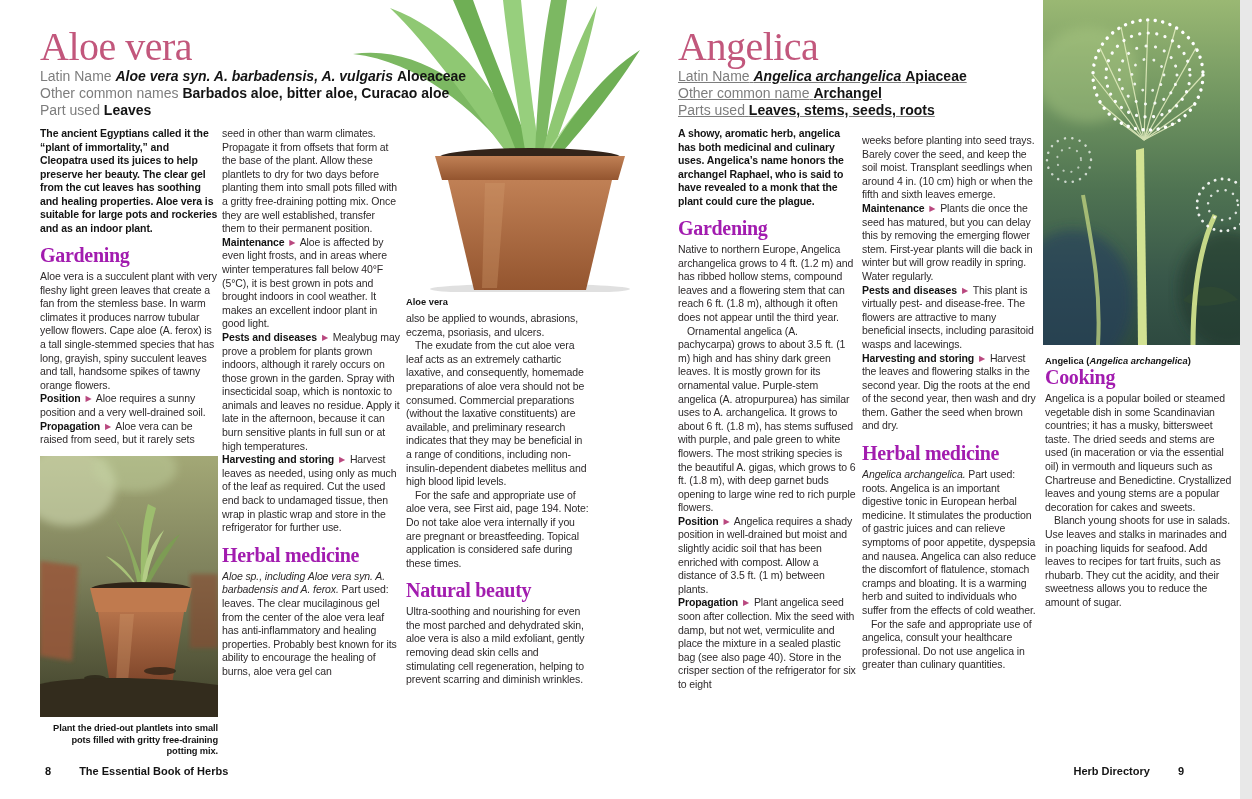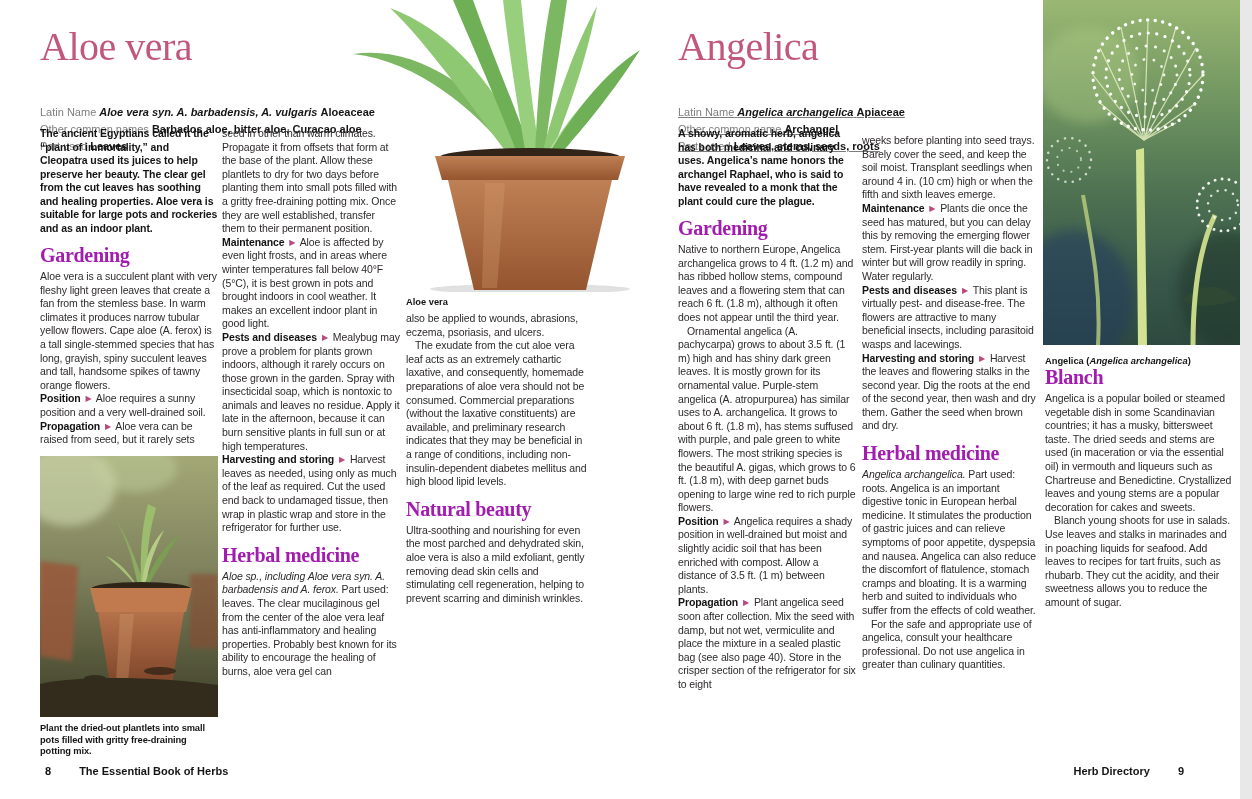--- a/index.html
+++ b/index.html
@@ -5,21 +5,21 @@
   html,body{margin:0;padding:0;background:#e8e8e8;}
   .spread{
     position:relative;width:1240px;height:799px;background:#ffffff;
     font-family:"Liberation Sans",sans-serif;color:#2e2a2b;overflow:hidden;
   }
   
   .page-title{
     position:absolute;font-family:"Liberation Serif",serif;font-weight:400;
     font-size:40px;line-height:42px;color:#c2577c;letter-spacing:-.5px;
   }
-  .meta{position:absolute;font-size:11px;line-height:17px;color:#7d7d7d;margin-top:36px;}
+  .meta{position:absolute;font-size:14px;line-height:17px;color:#7d7d7d;}
   .meta b{color:#141414;}
   .meta .lat{font-style:italic;font-weight:bold;color:#141414;}
   
   .col{position:absolute;width:178px;font-size:10.5px;line-height:13.6px;
        letter-spacing:-.1px;max-height:640px;overflow:hidden;}
   .col p{margin:0;}
   p.indent{text-indent:9px;}
   .intro{font-weight:bold;color:#141414;line-height:13.5px;margin-bottom:5px !important;}
   h3.section{font-family:"Liberation Serif",serif;font-size:20px;line-height:24px;
        font-weight:bold;color:#a21caf;margin:8px 0 3px;letter-spacing:-.3px;}
@@ -129,21 +129,21 @@
           <path d="M97,130 C88,115 78,105 66,100 C80,112 90,122 98,132 Z" fill="#a8c278"></path>
           <ellipse cx="101" cy="133" rx="50" ry="7" fill="#2f2418"></ellipse>
           <path d="M50,132 L152,132 L146,156 L56,156 Z" fill="#c07a4e"></path>
           <path d="M58,156 L144,156 L132,228 L70,228 Z" fill="url(#potP)"></path>
           <path d="M80,158 L94,158 L88,226 L76,226 Z" fill="#d09a6d" opacity="0.35"></path>
           <ellipse cx="120" cy="215" rx="16" ry="4" fill="#262014" opacity="0.7"></ellipse>
           <ellipse cx="55" cy="222" rx="11" ry="3" fill="#262014" opacity="0.7"></ellipse>
           <path d="M0,228 C40,219 120,221 178,229 L178,261 L0,261 Z" fill="#332c1d"></path>
         </svg>
       </div>
-      <p class="caption" style="position:static;margin-top:3px;">Plant the dried-out plantlets into small pots filled with gritty free-draining potting mix.</p>
+      <p class="caption" style="position:static;margin-top:3px;text-align:right;">Plant the dried-out plantlets into small pots filled with gritty free-draining potting mix.</p>
     </div>
 
     <div class="col" style="left:222px;top:127px;">
       <p>seed in other than warm climates. Propagate it from offsets that form at the base of the plant. Allow these plantlets to dry for two days before planting them into small pots filled with a gritty free-draining potting mix. Once they are well established, transfer them to their permanent position.</p>
       <p><span class="sublabel">Maintenance</span>
         <span class="arrow">▶</span>
         <span>Aloe is affected by even light frosts, and in areas where winter temperatures fall below 40°F (5°C), it is best grown in pots and brought indoors in cool weather. It makes an excellent indoor plant in good light.</span></p>
       <p><span class="sublabel">Pests and diseases</span>
         <span class="arrow">▶</span>
         <span>Mealybug may prove a problem for plants grown indoors, although it rarely occurs on those grown in the garden. Spray with insecticidal soap, which is nontoxic to animals and leaves no residue. Apply it late in the afternoon, because it can burn sensitive plants in full sun or at high temperatures.</span></p>
@@ -153,20 +153,21 @@
       <h3 class="section">Herbal medicine</h3>
       <p><span class="lead">Aloe sp., including Aloe vera syn. A. barbadensis and A. ferox.</span>
         <span>Part used: leaves. The clear mucilaginous gel from the center of the aloe vera leaf has anti-inflammatory and healing properties. Probably best known for its ability to encourage the healing of burns, aloe vera gel can</span></p>
     </div>
 
     <p class="caption" style="left:406px;top:288px;">Aloe vera</p>
 
     <div class="col" style="left:406px;top:312px;width:183px;">
       <p>also be applied to wounds, abrasions, eczema, psoriasis, and ulcers.</p>
       <p class="indent">The exudate from the cut aloe vera leaf acts as an extremely cathartic laxative, and consequently, homemade preparations of aloe vera should not be consumed. Commercial preparations (without the laxative constituents) are available, and preliminary research indicates that they may be beneficial in a range of conditions, including non-insulin-dependent diabetes mellitus and high blood lipid levels.</p>
+      <p class="indent">For the safe and appropriate use of aloe vera, see First aid, page 194. Note: Do not take aloe vera internally if you are pregnant or breastfeeding. Topical application is considered safe during these times.</p>
       <h3 class="section">Natural beauty</h3>
       <p>Ultra-soothing and nourishing for even the most parched and dehydrated skin, aloe vera is also a mild exfoliant, gently removing dead skin cells and stimulating cell regeneration, helping to prevent scarring and diminish wrinkles.</p>
     </div>
 
     <div class="footer" style="left:45px;">
       <span>8</span>
       <span>The Essential Book of Herbs</span>
     </div>
   </div>
 
@@ -265,21 +266,21 @@
         <span>Harvest the leaves and flowering stalks in the second year. Dig the roots at the end of the second year, then wash and dry them. Gather the seed when brown and dry.</span></p>
       <h3 class="section">Herbal medicine</h3>
       <p><span class="lead">Angelica archangelica.</span>
         <span>Part used: roots. Angelica is an important digestive tonic in European herbal medicine. It stimulates the production of gastric juices and can relieve symptoms of poor appetite, dyspepsia and nausea. Angelica can also reduce the discomfort of flatulence, stomach cramps and bloating. It is a warming herb and suited to individuals who suffer from the effects of cold weather.</span></p>
       <p class="indent">For the safe and appropriate use of angelica, consult your healthcare professional. Do not use angelica in greater than culinary quantities.</p>
     </div>
 
     <p class="caption" style="left:1045px;top:347px;"><span>Angelica (</span><span class="cap-it">Angelica archangelica</span><span>)</span></p>
 
     <div class="col" style="left:1045px;top:365px;width:192px;">
-      <h3 class="section" style="margin-top:0;">Blanch</h3>
+      <h3 class="section" style="margin-top:0;">Cooking</h3>
       <p>Angelica is a popular boiled or steamed vegetable dish in some Scandinavian countries; it has a musky, bittersweet taste. The dried seeds and stems are used (in maceration or via the essential oil) in vermouth and liqueurs such as Chartreuse and Benedictine. Crystallized leaves and young stems are a popular decoration for cakes and sweets.</p>
       <p class="indent">Blanch young shoots for use in salads. Use leaves and stalks in marinades and in poaching liquids for seafood. Add leaves to recipes for tart fruits, such as rhubarb. They cut the acidity, and their sweetness allows you to reduce the amount of sugar.</p>
     </div>
 
     <div class="footer footer-right">
       <span>Herb Directory</span>
       <span>9</span>
     </div>
   </div>
 

